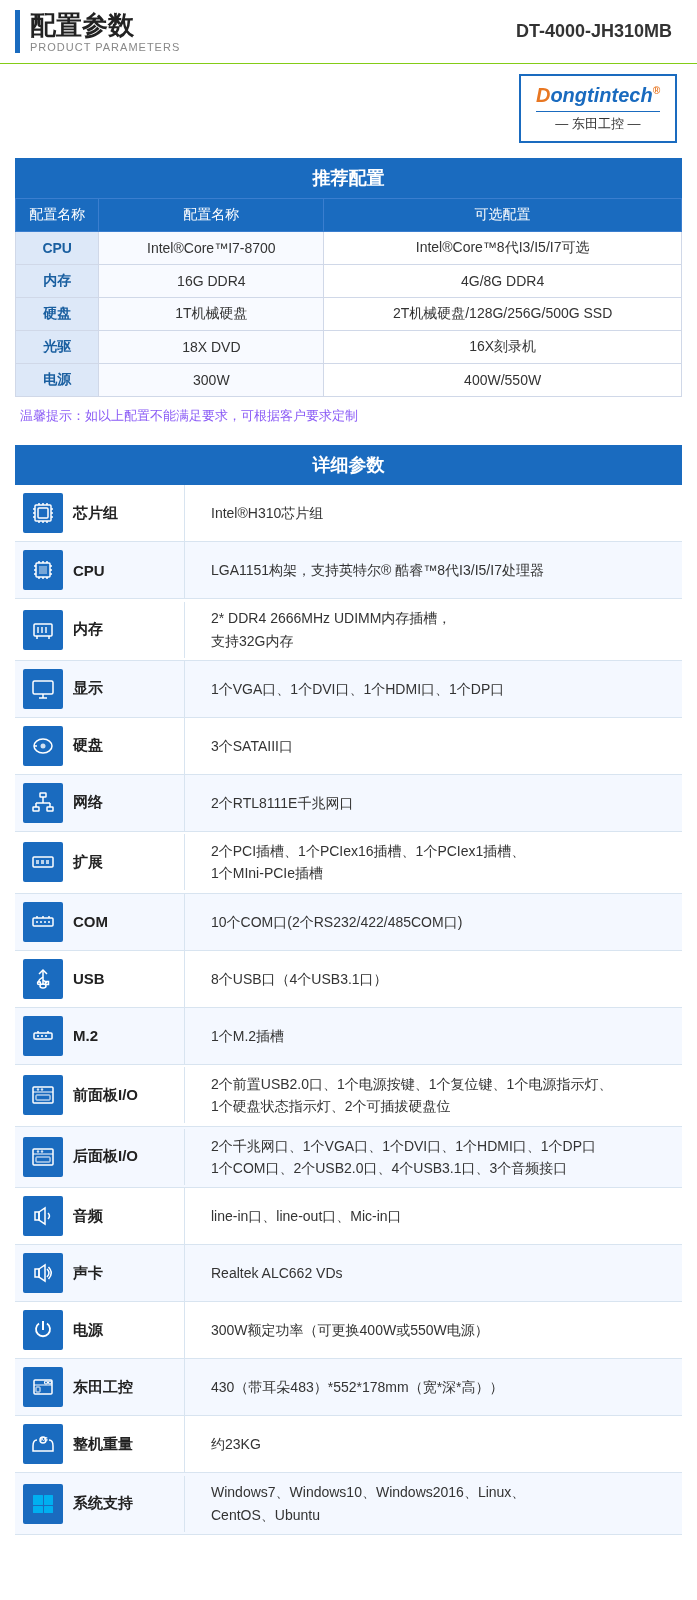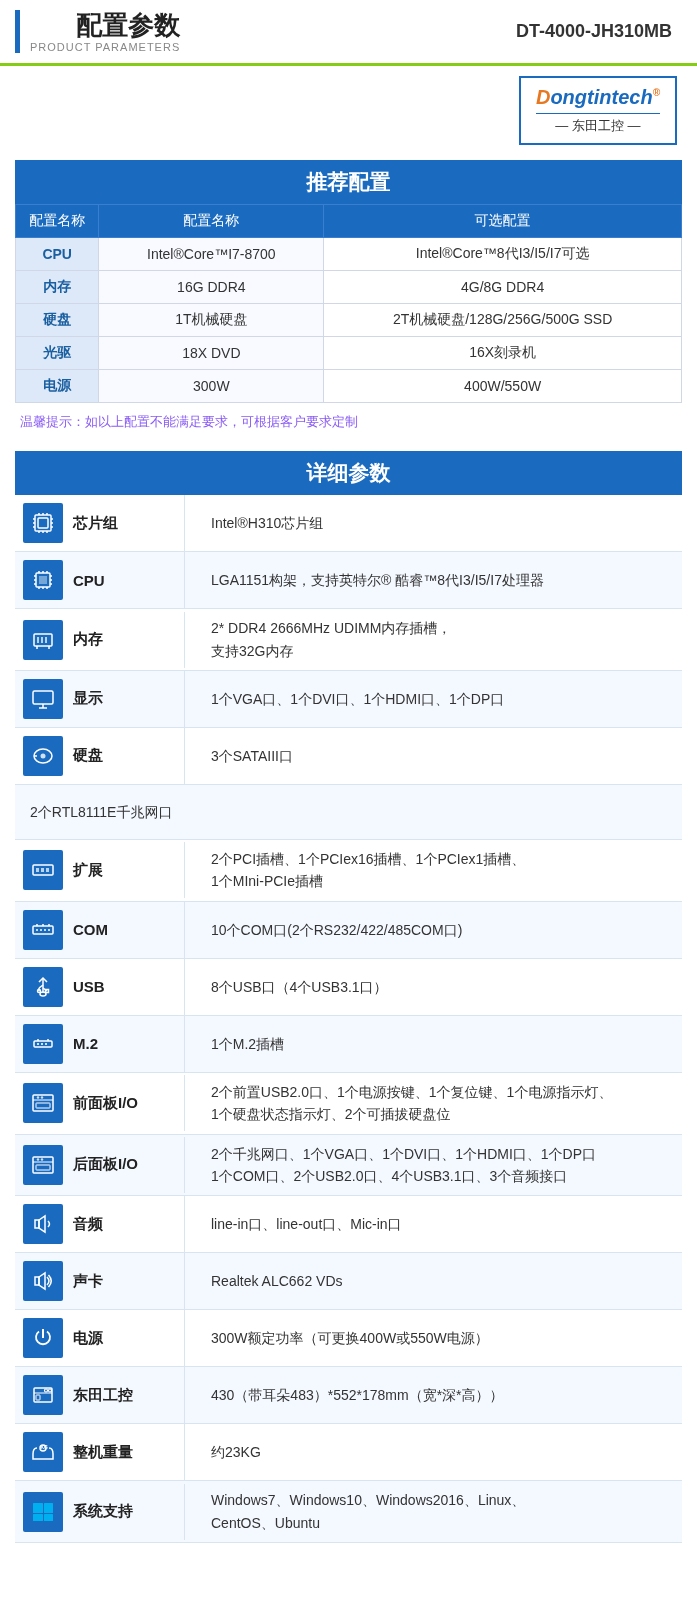--- a/index.html
+++ b/index.html
@@ -9,22 +9,21 @@
       font-family: "Microsoft YaHei", "PingFang SC", Arial, sans-serif;
       font-size: 14px;
       color: #333;
     }
 
     
     .header {
       display: flex;
       align-items: stretch;
       padding: 10px 15px;
-      border-bottom: 3px solid #84cc16;
-      text-align: right;
+      border-bottom: 1px solid #84cc16;
     }
     .header-title-block {
       border-left: 5px solid #1a6bbf;
       padding-left: 10px;
     }
     .header-title-block h1 {
       font-size: 26px;
       font-weight: bold;
       color: #222;
       line-height: 1.2;
@@ -72,21 +71,21 @@
     }
 
     
     .section {
       margin: 10px 15px;
     }
     .table-title {
       background: #1a6bbf;
       color: #fff;
       text-align: center;
-      font-size: 21px;
+      font-size: 18px;
       font-weight: bold;
       padding: 8px 0;
     }
     .config-table {
       width: 100%;
       border-collapse: collapse;
       border: 1px solid #ccc;
     }
     .config-table th {
       background: #1a6bbf;
@@ -322,20 +321,34 @@
               <ellipse cx="12" cy="12" rx="9" ry="7" fill="none" stroke="white" stroke-width="1.5"></ellipse>
               <circle cx="12" cy="12" r="2.5" fill="white" opacity="0.8"></circle>
               <line x1="3" y1="12" x2="6" y2="12" stroke="white" stroke-width="1.5"></line>
             </svg>
       </div>
       <span class="icon-label">硬盘</span>
     </div>
     <div class="detail-value-cell">3个SATAIII口</div>
   </div>
       <div class="detail-row">
+    <div class="detail-icon-cell">
+      <div class="icon-wrap">
+        <svg width="24" height="24" viewBox="0 0 24 24">
+              <rect x="9" y="2" width="6" height="4" rx="0.5" fill="none" stroke="white" stroke-width="1.5"></rect>
+              <rect x="2" y="16" width="6" height="4" rx="0.5" fill="none" stroke="white" stroke-width="1.5"></rect>
+              <rect x="16" y="16" width="6" height="4" rx="0.5" fill="none" stroke="white" stroke-width="1.5"></rect>
+              <line x1="12" y1="6" x2="12" y2="12" stroke="white" stroke-width="1.5"></line>
+              <line x1="5" y1="16" x2="5" y2="12" stroke="white" stroke-width="1.5"></line>
+              <line x1="19" y1="16" x2="19" y2="12" stroke="white" stroke-width="1.5"></line>
+              <line x1="5" y1="12" x2="19" y2="12" stroke="white" stroke-width="1.5"></line>
+            </svg>
+      </div>
+      <span class="icon-label">网络</span>
+    </div>
     <div class="detail-value-cell">2个RTL8111E千兆网口</div>
   </div>
       <div class="detail-row">
     <div class="detail-icon-cell">
       <div class="icon-wrap">
         <svg width="24" height="24" viewBox="0 0 24 24">
               <rect x="2" y="7" width="20" height="10" rx="1" fill="none" stroke="white" stroke-width="1.5"></rect>
               <rect x="5" y="10" width="3" height="4" fill="white" opacity="0.7"></rect>
               <rect x="10" y="10" width="3" height="4" fill="white" opacity="0.7"></rect>
               <rect x="15" y="10" width="3" height="4" fill="white" opacity="0.7"></rect>

